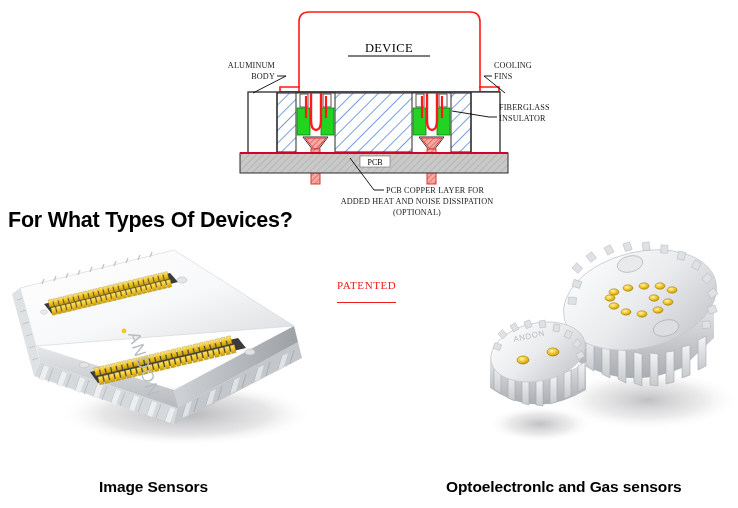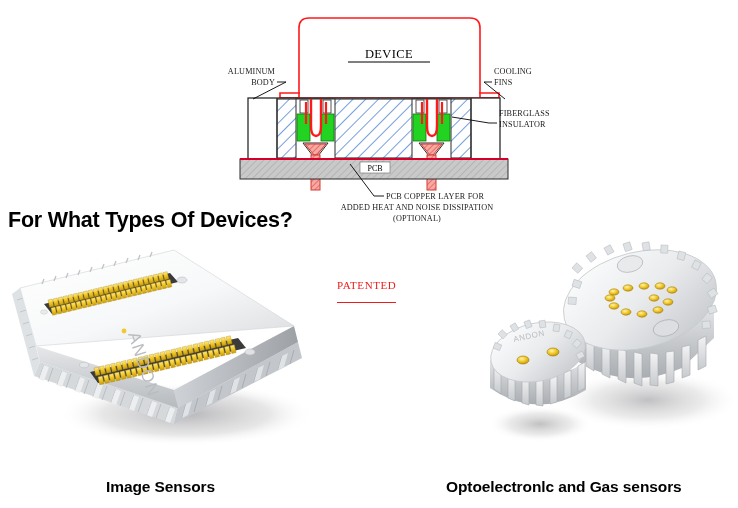--- a/index.html
+++ b/index.html
@@ -16,21 +16,21 @@
     font-family: "Liberation Sans", sans-serif;
     color: #000000;
   }
 
   
   .abs { position: absolute; text-align: right; }
 
   
   #cross-section {
     position: absolute;
-    left: 0; top: 6px;
+    left: 0; top: 0;
     width: 738px; height: 228px;
   }
   #cross-section svg { display: block; }
 
   .cs-label {
     font-family: "Liberation Serif", serif;
     font-size: 8.2px;
     letter-spacing: 0.15px;
     fill: #1a1a1a;
   }
@@ -69,21 +69,21 @@
     line-height: 1.05;
   }
 
   
   .caption {
     font-size: 15.5px;
     font-weight: bold;
     letter-spacing: -0.1px;
     white-space: nowrap;
   }
-  #caption-left  { left: 106px;  top: 478px; }
+  #caption-left  { left: 99px;  top: 478px; }
   #caption-right { left: 418px; top: 478px; margin-left: 28px; }
 
   
   #product-left  { left: 6px;   top: 238px; width: 330px; height: 215px; }
   #product-right { left: 462px; top: 228px; width: 272px; height: 225px; }
   #product-left svg, #product-right svg { display: block; }
 </style>
 </head>
 <body>
 

